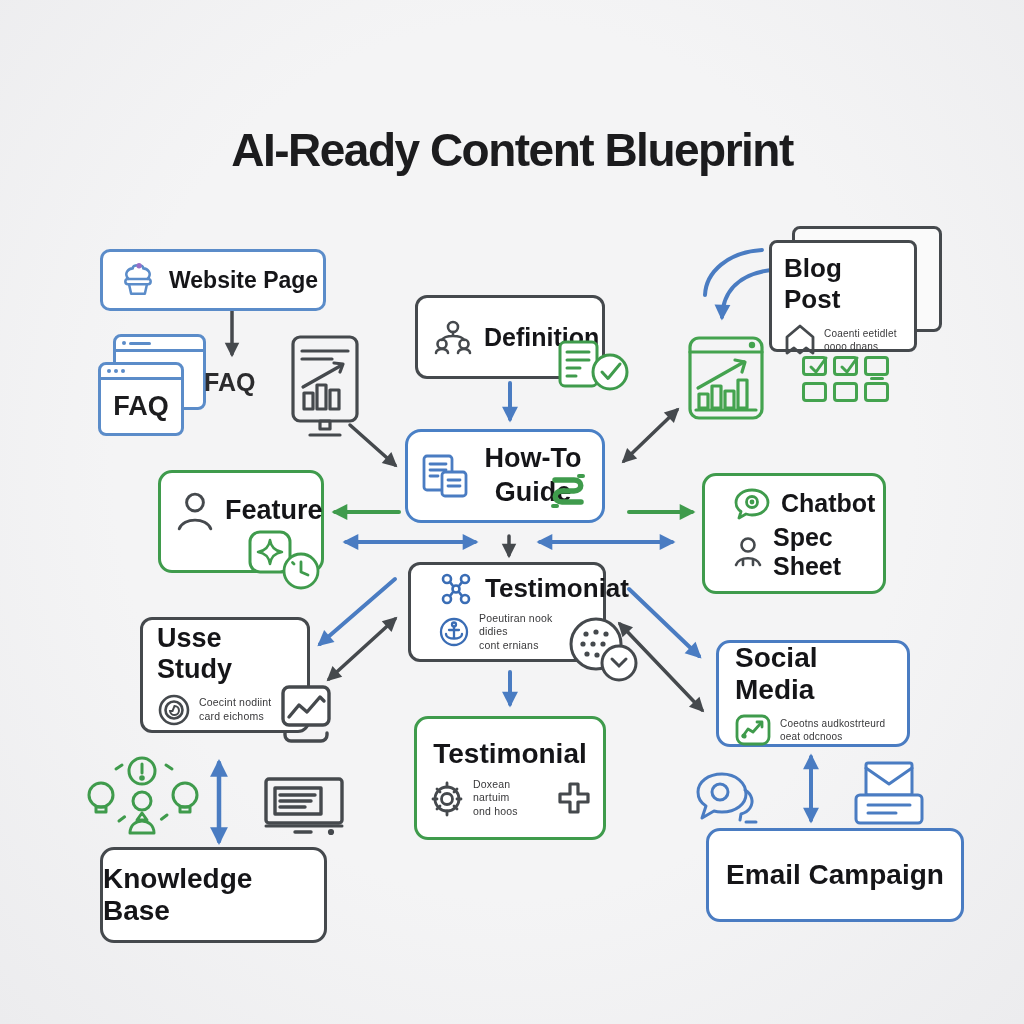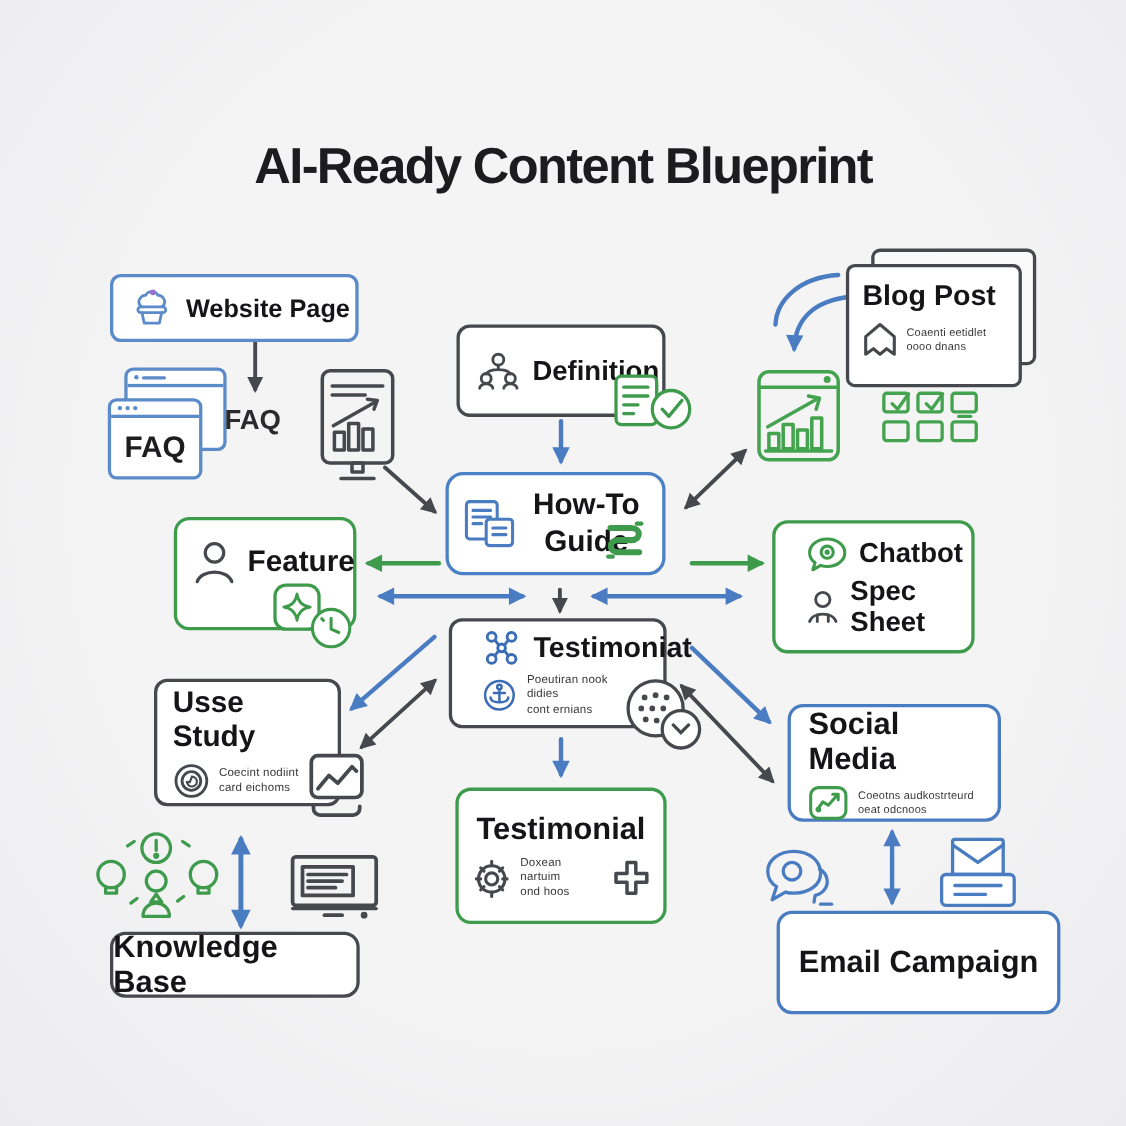--- a/index.html
+++ b/index.html
@@ -41,28 +41,28 @@
   .n-usse{left:140px;top:617px;width:170px;height:116px;border:3.5px solid #45494d;border-radius:12px;flex-direction:column;align-items:flex-start;justify-content:center;gap:8px;padding:8px 14px}
   .n-usse .lbl{font-size:27px}
   .n-usse .row{display:flex;align-items:center;gap:8px}
   .n-social{left:716px;top:640px;width:194px;height:107px;border:3px solid #4a7cc2;border-radius:14px;flex-direction:column;align-items:flex-start;justify-content:center;gap:8px;padding:8px 16px}
   .n-social .lbl{font-size:28px}
   .n-social .row{display:flex;align-items:center;gap:9px}
   .n-social .sub{font-size:10px}
   .n-testimonial{left:414px;top:716px;width:192px;height:124px;border:3px solid #3f9b4c;border-radius:14px;flex-direction:column;justify-content:center;gap:8px;padding:8px 12px}
   .n-testimonial .lbl{font-size:28px}
   .n-testimonial .row{display:flex;align-items:center;gap:8px;width:100%;justify-content:space-between}
-  .n-knowledge{left:100px;top:847px;width:227px;height:60px;border:3.5px solid #45494d;border-radius:14px;justify-content:center}
+  .n-knowledge{left:100px;top:847px;width:227px;height:96px;border:3.5px solid #45494d;border-radius:14px;justify-content:center}
   .n-knowledge .lbl{font-size:28px}
   .n-email{left:706px;top:828px;width:258px;height:94px;border:3px solid #4a7cc2;border-radius:14px;justify-content:center}
   .n-email .lbl{font-size:28px}
 
   
   .blog-back{left:792px;top:226px;width:150px;height:106px;border:3px solid #45494d;border-radius:8px;background:#fafafa}
-  .blog-front{left:769px;top:240px;width:160px;height:112px;border:3px solid #45494d;border-radius:8px;flex-direction:column;align-items:flex-start;padding:10px 12px;gap:8px}
+  .blog-front{left:769px;top:240px;width:148px;height:112px;border:3px solid #45494d;border-radius:8px;flex-direction:column;align-items:flex-start;padding:10px 12px;gap:8px}
   .blog-front .lbl{font-size:26px}
   .blog-front .row{display:flex;align-items:center;gap:8px}
   .blog-front .sub{font-size:10px}
 
   
   .faq-stack{left:98px;top:334px;width:110px;height:102px}
   .browser{position:absolute;background:#fff;border:3px solid #5b8cc9;border-radius:8px}
   .browser .bar{height:15px;border-bottom:3px solid #5b8cc9;display:flex;align-items:center;gap:3px;padding-left:6px}
   .browser .dot{width:4px;height:4px;border-radius:50%;background:#5b8cc9}
   .browser .dash{width:22px;height:3px;border-radius:2px;background:#5b8cc9}

